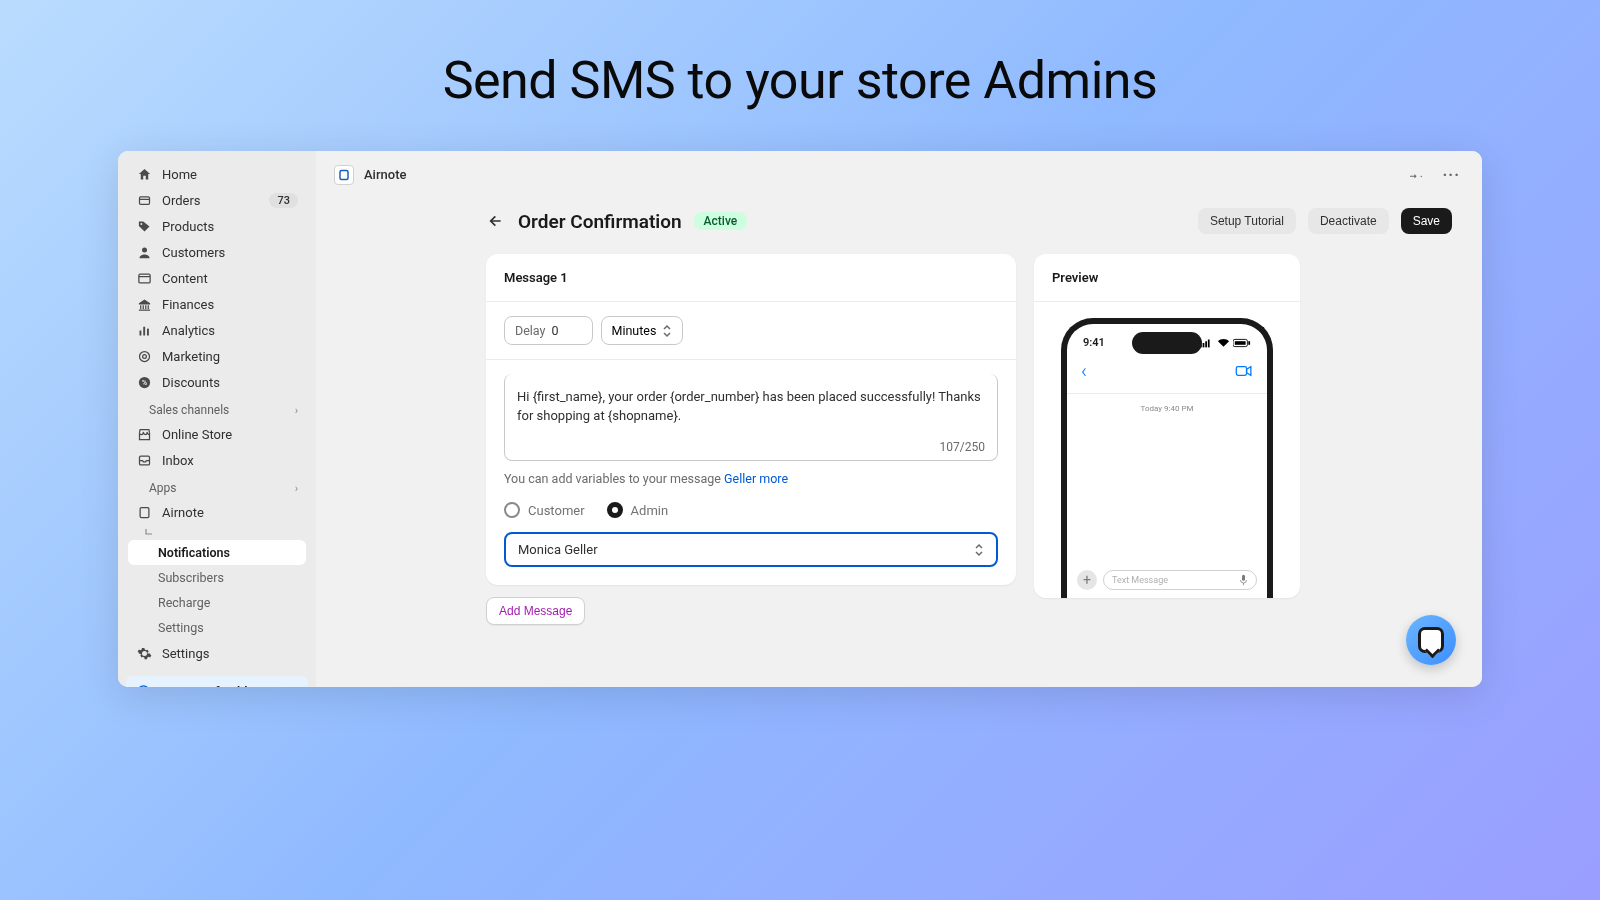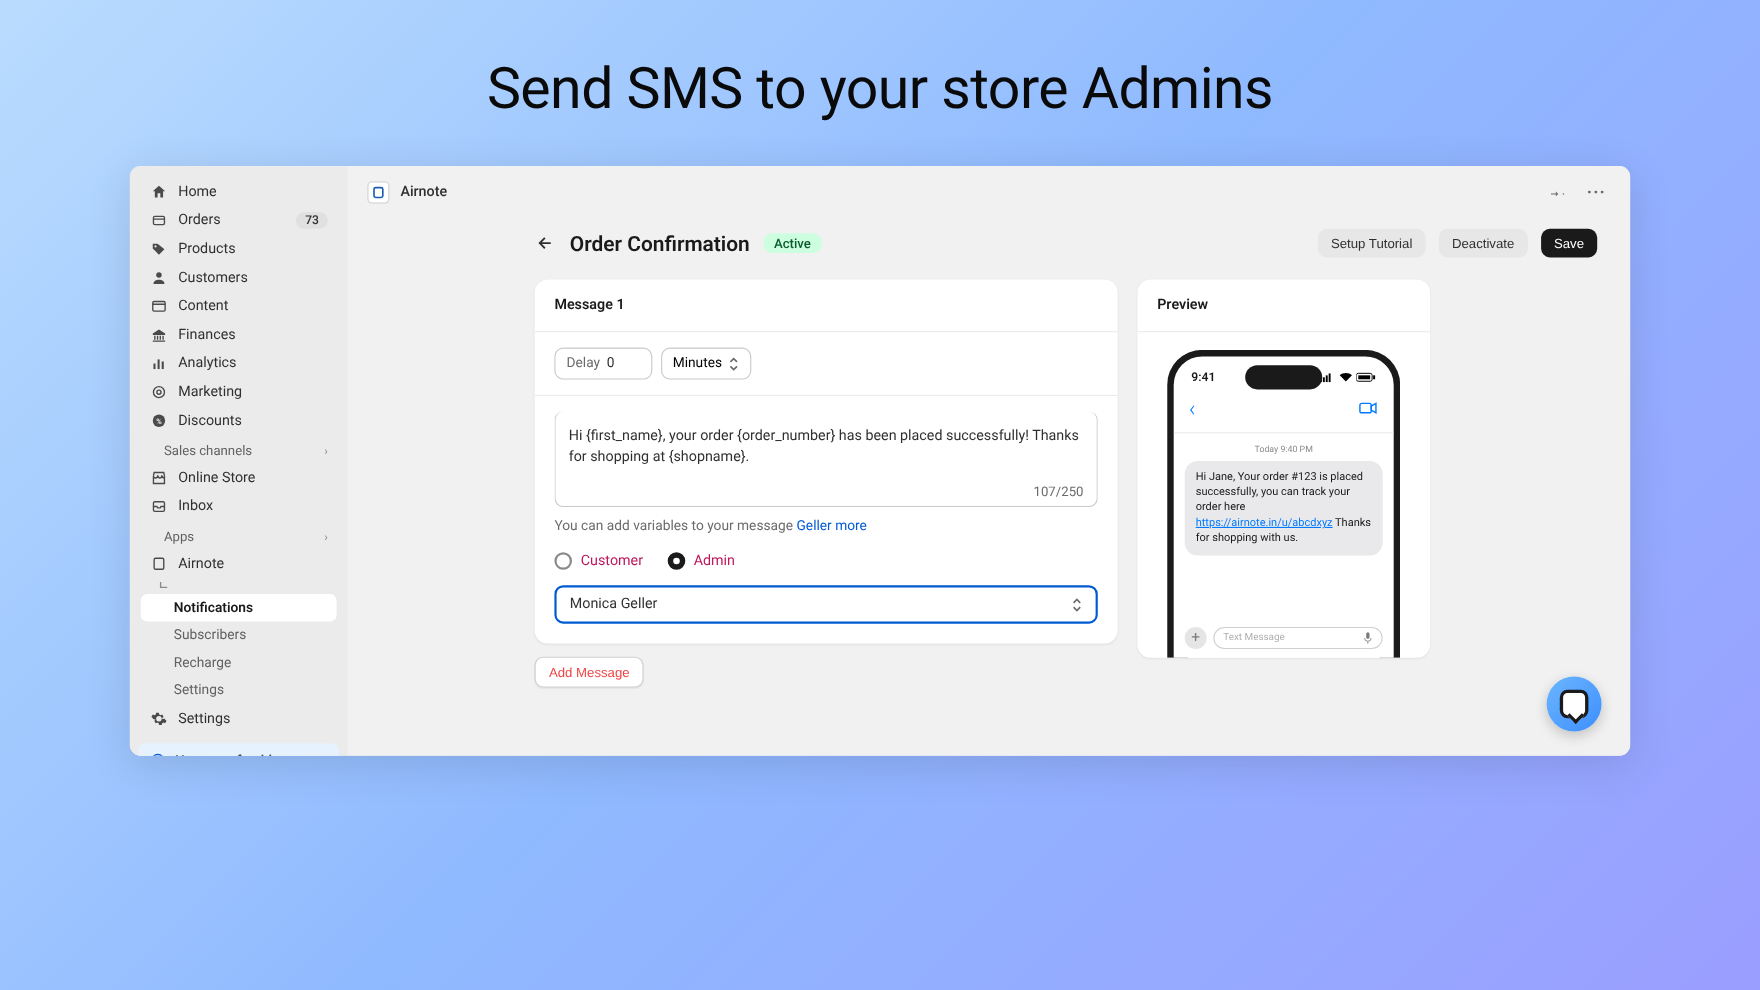--- a/index.html
+++ b/index.html
@@ -61,30 +61,30 @@
 .unit-chev { color: #6b6b6b; }
 
 .textarea-wrap { border: 1px solid #c9c9c9; border-radius: 8px; padding: 10px 12px 6px; background: #fff; margin-top: 14px; border-top: 1px solid #ebebeb; padding-top: 14px; }
 .msg-card .divider { height: 1px; background: #ebebeb; margin: 0 -18px 14px; }
 .textarea { width: 100%; border: none; outline: none; resize: none; font-size: 13px; color: #303030; font-family: inherit; min-height: 38px; line-height: 1.45; }
 .char-count { text-align: right; font-size: 12px; color: #6b6b6b; padding-top: 10px; }
 .help-text { font-size: 12.5px; color: #6b6b6b; margin-top: 10px; }
 .help-link { color: #005bd3; cursor: pointer; }
 
 .radio-row { display: flex; gap: 22px; margin-top: 16px; align-items: center; }
-.radio { display: flex; align-items: center; gap: 8px; font-size: 13px; color: #be185d; cursor: pointer; }
+.radio { display: flex; align-items: center; gap: 8px; font-size: 13px; color: #737373; cursor: pointer; }
 .radio-dot { width: 16px; height: 16px; border-radius: 50%; border: 2px solid #8a8a8a; }
 .radio-dot.checked { border: 5px solid #1a1a1a; }
 
 .select-wrap { margin-top: 14px; border: 2px solid #005bd3; border-radius: 8px; padding: 8px 12px; display: flex; align-items: center; justify-content: space-between; background: #fff; cursor: pointer; }
 .select-value { font-size: 13px; color: #303030; }
 .select-chev { color: #6b6b6b; }
 
 .add-msg { margin-top: 12px; }
-.btn-outline { background: #fff; border: 1px solid #d0d0d0; color: #ef4444; box-shadow: 0 1px 1px rgba(0,0,0,0.05); }
+.btn-outline { background: #fff; border: 1px solid #d0d0d0; color: #a21caf; box-shadow: 0 1px 1px rgba(0,0,0,0.05); }
 
 
 .preview-card { width: 266px; }
 .preview-body { padding: 16px 18px 0; }
 .phone { width: 212px; height: 280px; margin: 0 auto; background: #fff; border: 6px solid #1a1a1a; border-bottom: 0; border-radius: 32px 32px 0 0; position: relative; overflow: hidden; }
 .notch { position: absolute; top: 8px; left: 50%; transform: translateX(-50%); width: 70px; height: 22px; background: #1a1a1a; border-radius: 14px; }
 .phone-status { display: flex; justify-content: space-between; padding: 12px 16px 4px; font-size: 11px; font-weight: 600; color: #1a1a1a; }
 .phone-status .right { display: flex; gap: 3px; align-items: center; }
 .phone-nav { display: flex; justify-content: space-between; align-items: center; padding: 6px 14px 10px; border-bottom: 1px solid #eaeaea; }
 .phone-nav .back { color: #007aff; font-size: 20px; font-weight: 300; }
@@ -376,23 +376,20 @@
               <div class="phone-nav">
                 <span class="back">‹</span>
                 <span class="video">
                     <svg width="18" height="12" viewBox="0 0 20 14" fill="none" stroke="currentColor" stroke-width="1.5">
                       <rect x="1" y="2" width="12" height="10" rx="2"></rect>
                       <path d="M13 5l5-3v10l-5-3z"></path>
                     </svg>
                   </span>
               </div>
               <div class="phone-ts">Today 9:40 PM</div>
-              <div class="bubble">
-                <span>Hi Jane, Your order #123 is placed successfully, you can track your order here </span><a>https://airnote.in/u/abcdxyz</a><span> Thanks for shopping with us.</span>
-              </div>
               <div class="phone-input">
                 <span class="plus-btn">+</span>
                 <span class="msg-input">
                   <span>Text Message</span>
                   <span class="mic">
                       <svg width="9" height="12" viewBox="0 0 12 16" fill="currentColor">
                         <rect x="4" y="1" width="4" height="8" rx="2"></rect>
                         <path d="M2 8a4 4 0 008 0M6 12v3" stroke="currentColor" fill="none"></path>
                       </svg>
                     </span>

